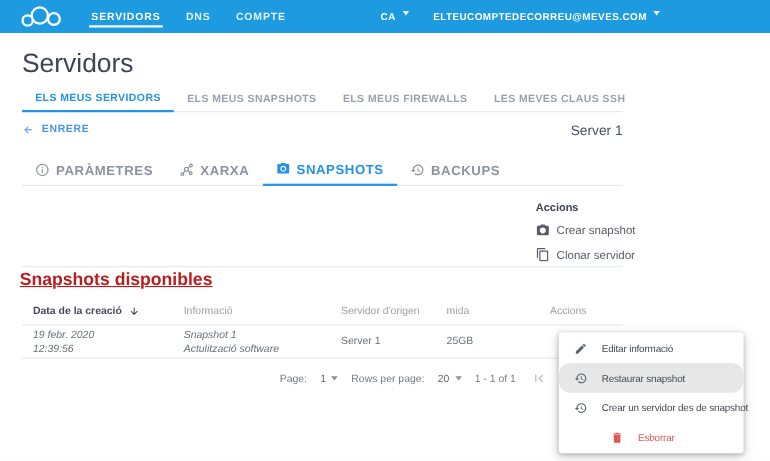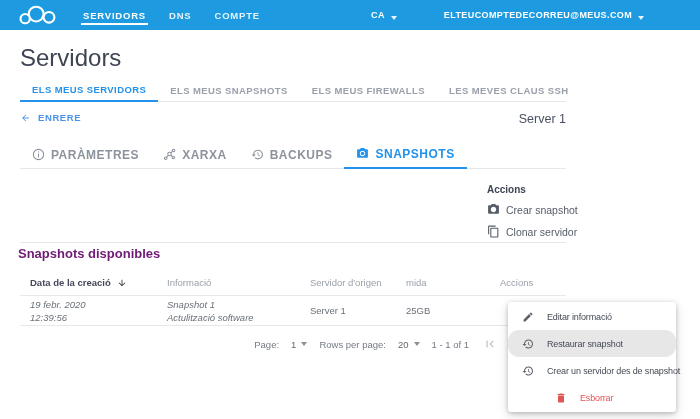--- a/index.html
+++ b/index.html
@@ -11,21 +11,21 @@
   }
   
   .topbar { position:absolute; left:0; top:0; width:700px; height:30px; background:#1e9be0; }
   .logo { position:absolute; left:16px; top:4px; width:44px; height:22px; cursor:pointer; }
   .topnav { position:absolute; left:83px; top:0; height:30px; display:flex; gap:23px; }
   .topnav-item { position:relative; height:30px; display:flex; align-items:center;
     color:rgba(255,255,255,.88); font-size:9.5px; letter-spacing:.8px; font-weight:600; cursor:pointer; }
   .topnav-item.active { color:#fff; }
   .topnav-item.active::after { content:''; position:absolute; left:-2px; right:-2px; bottom:5px; height:2px; background:#fff; }
   .topright { position:absolute; left:346px; top:0; height:30px; display:flex; align-items:center; gap:22px; }
-  .tr-group { display:flex; align-items:flex-end; gap:6px; color:#fff; font-size:9px; letter-spacing:.4px; font-weight:600; cursor:pointer;margin-left:25px; }
+  .tr-group { display:flex; align-items:flex-start; gap:6px; color:#fff; font-size:9px; letter-spacing:.4px; font-weight:600; cursor:pointer; }
   .caret-w { width:0; height:0; border-left:3.5px solid transparent; border-right:3.5px solid transparent; border-top:4px solid #eaf5fd; }
   
   .h1 { position:absolute; left:20px; top:44px; font-size:24px; font-weight:500; color:#3e4453; }
   .maintabs { position:absolute; left:20px; top:78px; width:546px; height:24px; display:flex; border-bottom:1px solid #e5e7ea; }
   .maintab { height:24px; padding:0 12px; display:flex; align-items:center; font-size:9.5px; letter-spacing:.4px;
     font-weight:600; color:#9aa0aa; cursor:pointer; white-space:nowrap;text-align:center; }
   .maintab.active { color:#2492ea; border-bottom:2px solid #2492ea; margin-bottom:-1px; }
   .backrow { position:absolute; left:20px; top:112px; width:546px; height:16px; }
   .back { position:absolute; left:0; top:0; display:flex; align-items:center; gap:7px; color:#4b93ea;
     font-size:9.5px; font-weight:600; letter-spacing:.6px; cursor:pointer; }
@@ -35,21 +35,21 @@
   .stab { height:29px; padding:0 12px; display:flex; align-items:center; gap:6px; font-size:12px; letter-spacing:.5px;
     font-weight:600; color:#8d939d; cursor:pointer; white-space:nowrap; }
   .stab svg { width:13px; height:13px; flex:0 0 auto; }
   .stab.active { color:#2492ea; border-bottom:2px solid #2492ea; margin-bottom:-1px; }
   
   .actions-panel { position:absolute; left:487px; top:184px; }
   .actions-title { font-size:10px; font-weight:700; color:#3e4453; margin-bottom:8px; }
   .action-item { display:flex; align-items:center; gap:6px; margin-bottom:9px; color:#565d68; font-size:10.5px; cursor:pointer; white-space:nowrap; }
   .action-item svg { width:13px; height:13px; }
   .divider { position:absolute; left:20px; top:242px; width:546px; height:1px; background:#e5e7ea; }
-  .section-title { position:absolute; left:18px; top:246px; font-size:13px; font-weight:700; color:#701a75; }
+  .section-title { position:absolute; left:18px; top:246px; font-size:16px; font-weight:700; color:#b91c1c;text-decoration:underline; }
   
   .table { position:absolute; left:20px; top:272px; width:546px; }
   .thead { position:relative; height:24px; border-bottom:1px solid #e6e8ea; }
   .th { position:absolute; top:5px; font-size:9.5px; color:#9aa0aa; white-space:nowrap; }
   .th.sorted { color:#43485a; font-weight:700; display:flex; align-items:center; gap:6px; cursor:pointer; }
   .th.sorted svg { width:10px; height:10px; }
   .c1{left:10px}.c2{left:147px}.c3{left:290px}.c4{left:386px}.c5{left:480px}
   .trow { position:relative; height:30px; border-bottom:1px solid #e6e8ea; }
   .td { position:absolute; font-size:9.5px; color:#6a7078; line-height:13px; white-space:nowrap; }
   .td.two { top:2px;font-style:italic; }
@@ -95,21 +95,21 @@
       <div class="topnav-item">
           <span>COMPTE</span>
         </div>
     </div>
     <div class="topright">
       <div class="tr-group">
         <span>CA</span>
         <span class="caret-w"></span>
       </div>
       <div class="tr-group">
-        <span>ELTEUCOMPTEDECORREU@MEUS.COM</span>
+        <span>ELTEUCOMPTEDECORREU@MEVES.COM</span>
         <span class="caret-w"></span>
       </div>
     </div>
   </div>
 
   <div class="h1">Servidors</div>
 
   <div class="maintabs">
     <div class="maintab active">
         <span>ELS MEUS SERVIDORS</span>
@@ -147,32 +147,32 @@
     <div class="stab">
       <svg viewBox="0 0 24 24" fill="none" stroke="#8d939d" stroke-width="2">
         <circle cx="5" cy="19" r="2.3"></circle>
           <circle cx="12" cy="11" r="3.2"></circle>
           <circle cx="19.5" cy="4.5" r="2.3"></circle>
           <circle cx="19" cy="17.5" r="2.3"></circle>
         <path d="M6.6 17.2l3.2-3.8M14.4 8.9l3.4-2.9M14.6 13l3 3.2"></path>
       </svg>
       <span>XARXA</span>
     </div>
-    <div class="stab">
-      <svg viewBox="0 0 24 24" fill="#8d939d">
-        <path d="M13 3c-4.97 0-9 4.03-9 9H1l3.89 3.89.07.14L9 12H6c0-3.87 3.13-7 7-7s7 3.13 7 7-3.13 7-7 7c-1.93 0-3.68-.79-4.94-2.06l-1.42 1.42C8.27 19.99 10.51 21 13 21c4.97 0 9-4.03 9-9s-4.03-9-9-9zm-1 5v5l4.28 2.54.72-1.21-3.5-2.08V8H12z"></path>
-      </svg>
-      <span>BACKUPS</span>
-    </div>
     <div class="stab active">
       <svg viewBox="0 0 24 24" fill="#2492ea">
         <path d="M9 2L7.17 4H4c-1.1 0-2 .9-2 2v12c0 1.1.9 2 2 2h16c1.1 0 2-.9 2-2V6c0-1.1-.9-2-2-2h-3.17L15 2H9zm3 15c-2.76 0-5-2.24-5-5s2.24-5 5-5 5 2.24 5 5-2.24 5-5 5z"></path>
         <circle cx="12" cy="12" r="3.2"></circle>
       </svg>
       <span>SNAPSHOTS</span>
+    </div>
+    <div class="stab">
+      <svg viewBox="0 0 24 24" fill="#8d939d">
+        <path d="M13 3c-4.97 0-9 4.03-9 9H1l3.89 3.89.07.14L9 12H6c0-3.87 3.13-7 7-7s7 3.13 7 7-3.13 7-7 7c-1.93 0-3.68-.79-4.94-2.06l-1.42 1.42C8.27 19.99 10.51 21 13 21c4.97 0 9-4.03 9-9s-4.03-9-9-9zm-1 5v5l4.28 2.54.72-1.21-3.5-2.08V8H12z"></path>
+      </svg>
+      <span>BACKUPS</span>
     </div>
   </div>
 
   <div class="actions-panel">
     <div class="actions-title">Accions</div>
     <div class="action-item">
       <svg viewBox="0 0 24 24" fill="#565d68">
         <path d="M9 2L7.17 4H4c-1.1 0-2 .9-2 2v12c0 1.1.9 2 2 2h16c1.1 0 2-.9 2-2V6c0-1.1-.9-2-2-2h-3.17L15 2H9zm3 15c-2.76 0-5-2.24-5-5s2.24-5 5-5 5 2.24 5 5-2.24 5-5 5z"></path>
       </svg>
       <span>Crear snapshot</span>

